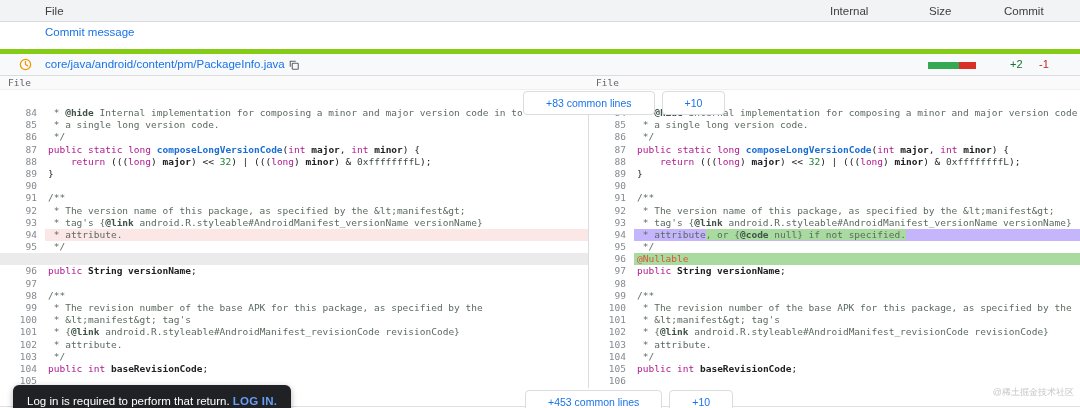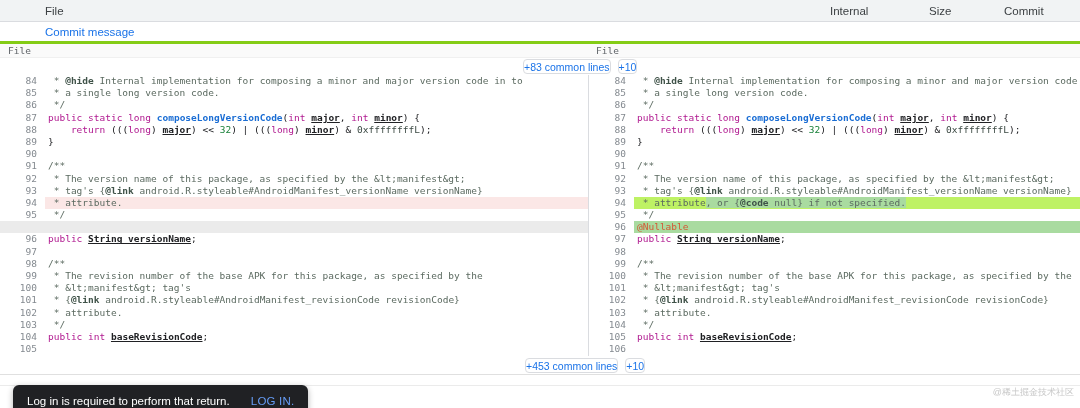--- a/index.html
+++ b/index.html
@@ -8,21 +8,21 @@
   .page { position:relative; width:1080px; height:408px; overflow:hidden; }
 
   
   .ftable-header { position:relative; height:22px; background:#f1f3f4; border-bottom:1px solid #dadce0; font-size:11.5px; color:#3c4043; }
   .ftable-header span { position:absolute; top:5px; }
   .col-file { left:45px; }
   .col-comments { left:830px; }
   .col-size { left:929px; }
   .col-delta { left:1004px; }
 
-  .commit-row { position:relative; height:22px; background:#fff; border-bottom:3px solid #84cc16; }
+  .commit-row { position:relative; height:32px; background:#fff; border-bottom:5px solid #84cc16; }
   .commit-link { position:absolute; left:45px; top:4px; font-size:11.5px; color:#1a73e8; cursor:pointer; }
 
   .file-row { position:relative; height:22px; background:#f8f9fa; border-bottom:1px solid #dadce0; }
   .clock-icon { position:absolute; left:19px; top:4px; width:13px; height:13px; }
   .file-path { position:absolute; left:45px; top:4px; font-size:11.5px; color:#1a73e8; cursor:pointer; }
   .copy-icon { position:absolute; left:288px; top:5px; width:12px; height:12px; cursor:pointer; }
   .size-bar { position:absolute; left:928px; top:8px; height:7px; display:flex; }
   .size-add { width:31px; height:7px; background:#34a853; }
   .size-del { width:17px; height:7px; background:#d93025; }
   .delta-add { position:absolute; left:1010px; top:4px; font-size:11px; color:#137333; }
@@ -30,70 +30,87 @@
 
   
   .diff-band { position:relative; height:14px; background:#fafafa; border-bottom:1px solid #f0f0f0; font-family:"DejaVu Sans Mono", monospace; font-size:9.5px; color:#5f6368; }
   .diff-band .lbl-l { position:absolute; left:8px; top:1px; }
   .diff-band .lbl-r { position:absolute; left:596px; top:1px; }
 
   .expander-top { position:relative; height:17px; background:#fff; }
   .expander-bottom { position:relative; height:19px; background:#fff; border-bottom:1px solid #e0e0e0; }
   .exp-group-top { position:absolute; left:523px; top:1px; display:flex; gap:7px; }
   .exp-group-bottom { position:absolute; left:525px; top:2px; display:flex; gap:7px; }
-  .exp-btn { display:inline-flex; align-items:center; height:15px; padding:0 0; background:#fff;
+  .exp-btn { display:inline-flex; align-items:center; height:24px; padding:0 22px; background:#fff;
              border:1px solid #dadce0; border-radius:4px; color:#1a73e8; font-size:10.5px;
              font-family:"Liberation Sans", sans-serif; cursor:pointer; white-space:nowrap; }
 
   .code-area { display:flex; height:281px; background:#fff; }
   .pane { overflow:hidden; }
   .pane-left { width:588px; }
   .pane-right { width:492px; border-left:1px solid #dadce0; }
   .crow { display:flex; height:12.2px; line-height:12.3px; font-family:"DejaVu Sans Mono", monospace; font-size:9.5px; white-space:pre; }
   .crow.filler { background:#ebebeb; }
   .gut { flex:none; width:45px; padding-right:8px; text-align:right; color:#848a90; cursor:pointer; }
   .code { flex:1; padding-left:3px; overflow:hidden; }
   .bg-del { background:#fbe7e6; }
-  .bg-add { background:#bef264; }
+  .bg-add { background:#c4b5fd; }
   .bg-addfull { background:#a9dba0; }
   .ihl { background:#a9dba0; }
   .s-c { color:#5b6a60; }
   .s-ct { color:#3f5248; font-weight:bold; }
   .s-k { color:#b0188f; }
   .s-fn { color:#1a6dd4; font-weight:bold; }
-  .s-b { color:#202124; font-weight:bold;text-decoration:underline; }
+  .s-b { color:#202124; font-weight:bold; }
   .s-n { color:#188038; }
   .s-nd { color:#3c4a44; }
   .s-p { color:#202124; }
   .s-ann { color:#d35836; }
 
   .page-bottom { height:11px; background:#fff; border-bottom:1px solid #ebebeb; }
 
   .watermark { position:absolute; right:6px; top:386px; font-size:9px; color:#c8c8c8; }
 
   .toast { position:absolute; left:13px; top:385px; background:#202124; color:#fff; border-radius:6px;
            padding:10px 14px; font-size:11.5px; white-space:nowrap; box-shadow:0 2px 6px rgba(0,0,0,.3); z-index:10; }
-  .toast-action { color:#669df6; font-weight:normal; margin-left:18px; cursor:pointer; letter-spacing:.2px; }
+  .toast-action { color:#669df6; font-weight:bold; cursor:pointer; letter-spacing:.2px; }
 </style>
 </head>
 <body>
 
 <div class="page">
 
   <div class="ftable-header">
     <span class="col-file">File</span>
     <span class="col-comments">Internal</span>
     <span class="col-size">Size</span>
     <span class="col-delta">Commit</span>
   </div>
 
   <div class="commit-row">
     <span class="commit-link">Commit message</span>
   </div>
 
+  <div class="file-row">
+    <svg class="clock-icon" viewBox="0 0 24 24" fill="none" stroke="#f29900" stroke-width="2.4">
+      <circle cx="12" cy="12" r="9.5"></circle>
+      <path d="M12 6.5 V12 L16 14.5" stroke-linecap="round"></path>
+    </svg>
+    <span class="file-path">core/java/android/content/pm/PackageInfo.java</span>
+    <svg class="copy-icon" viewBox="0 0 24 24" fill="none" stroke="#5f6368" stroke-width="2.2">
+      <rect x="8.5" y="8.5" width="12" height="12" rx="1.5"></rect>
+      <path d="M4.5 15.5 V4.5 H15.5"></path>
+    </svg>
+    <span class="size-bar">
+      <span class="size-add"></span>
+      <span class="size-del"></span>
+    </span>
+    <span class="delta-add">+2</span>
+    <span class="delta-del">-1</span>
+  </div>
 
   <div class="diff-band">
     <span class="lbl-l">File</span>
     <span class="lbl-r">File</span>
   </div>
 
   <div class="expander-top">
     <span class="exp-group-top">
       <button class="exp-btn">+83 common lines</button>
       <button class="exp-btn">+10</button>

